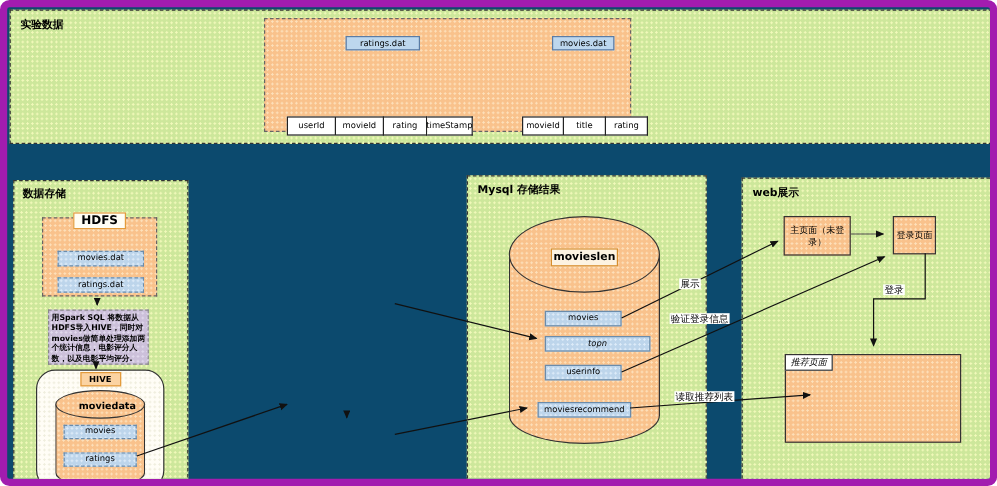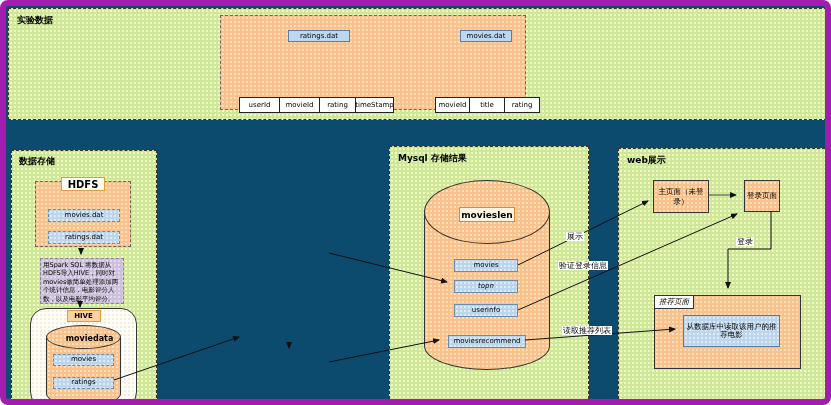--- a/index.html
+++ b/index.html
@@ -57,21 +57,21 @@
 
   <div class="panel" style="left:5px;top:144px;width:146px;height:258px;">
     <div class="panel-title" style="left:7px;top:4px;">数据存储</div>
 
     <div class="abs pat-orange obox" style="left:23px;top:30px;width:96px;height:66px;">
       <div class="abs tag" style="left:50%;transform:translateX(-50%);top:-5px;width:44px;height:14px;background:#fffdf4;border:1px solid #e39b3c;font-size:10px;">HDFS</div>
       <div class="abs bluebox pat-blue" style="left:12px;top:27px;width:72px;height:13px;border-style:dashed;">movies.dat</div>
       <div class="abs bluebox pat-blue" style="left:12px;top:49px;width:72px;height:13px;border-style:dashed;">ratings.dat</div>
     </div>
 
-    <div class="abs note pat-purple" style="left:28px;top:107px;width:84px;height:46px;">用Spark SQL 将数据从HDFS导入HIVE，同时对movies做简单处理添加两个统计信息，电影评分人数，以及电影平均评分.</div>
+    <div class="abs note pat-purple" style="left:28px;top:107px;width:84px;height:46px;font-weight:bold;">用Spark SQL 将数据从HDFS导入HIVE，同时对movies做简单处理添加两个统计信息，电影评分人数，以及电影平均评分.</div>
 
     <div class="abs roundbox pat-white" style="left:18px;top:157px;width:107px;height:100px;">
       <div class="abs tag" style="left:50%;transform:translateX(-50%);top:1px;width:34px;height:12px;background:#fbd3a2;border:1px solid #e39b3c;font-size:7px;">HIVE</div>
       <div class="cyl" style="left:15px;top:16px;width:75px;height:81px;">
         <div class="cyl-top pat-orange" style="height:24px;"></div>
         <div class="cyl-body pat-orange" style="top:12px;border-radius:0 0 37px 37px / 0 0 12px 12px;"></div>
         <div class="abs ctext" style="left:0;top:6px;width:75px;height:14px;font-size:8px;font-weight:bold;z-index:3;padding-left:12px;">moviedata</div>
         <div class="abs bluebox pat-blue" style="left:7px;top:29px;width:61px;height:12px;border-style:dashed;">movies</div>
         <div class="abs bluebox pat-blue" style="left:7px;top:52px;width:61px;height:12px;border-style:dashed;">ratings</div>
       </div>
@@ -80,36 +80,35 @@
 
 
   <div class="panel" style="left:383px;top:140px;width:200px;height:258px;">
     <div class="panel-title" style="left:8px;top:5px;">Mysql 存储结果</div>
 
     <div class="cyl" style="left:34px;top:33px;width:126px;height:190px;">
       <div class="cyl-top pat-orange" style="height:64px;"></div>
       <div class="cyl-body pat-orange" style="top:32px;border-radius:0 0 63px 63px / 0 0 24px 24px;"></div>
       <div class="abs tag" style="left:35px;top:27px;width:56px;height:15px;background:#fdf3e2;border:1px solid #d78e2e;font-size:9px;z-index:3;">movieslen</div>
       <div class="abs bluebox pat-blue" style="left:30px;top:79px;width:64px;height:13px;">movies</div>
-      <div class="abs bluebox pat-blue" style="left:30px;top:100px;width:64px;height:13px;font-style:italic;">topn</div>
+      <div class="abs bluebox pat-blue" style="left:30px;top:100px;width:88px;height:13px;font-style:italic;">topn</div>
       <div class="abs bluebox pat-blue" style="left:30px;top:124px;width:64px;height:13px;text-align:center;">userinfo</div>
       <div class="abs bluebox pat-blue" style="left:24px;top:155px;width:78px;height:13px;">moviesrecommend</div>
     </div>
   </div>
 
   <div class="panel" style="left:612px;top:142px;width:217px;height:256px;">
     <div class="panel-title" style="left:8px;top:5px;">web展示</div>
 
     <div class="abs pat-orange solidbox ctext" style="left:34px;top:31px;width:56px;height:33px;font-size:7.5px;line-height:1.25;padding:1px;">主页面（未登录）</div>
 
     <div class="abs pat-orange solidbox ctext" style="left:125px;top:31px;width:36px;height:32px;font-size:7.5px;">登录页面</div>
 
     <div class="abs pat-orange solidbox" style="left:35px;top:146px;width:147px;height:74px;">
       <div class="abs ctext" style="left:-1px;top:-1px;width:40px;height:14px;background:#fff;border:1px solid #333;font-size:7.5px;font-style:italic;">推荐页面</div>
-      <div class="abs bluebox pat-blue" style="left:28px;top:19px;width:97px;height:32px;font-size:7.5px;border:1px solid #5a7a9a;padding:1px;">从数据库中读取该用户的推荐电影</div>
     </div>
   </div>
 
   <svg id="connectors" width="831" height="405">
     <defs>
       <marker id="arr" markerWidth="8" markerHeight="7" refX="6" refY="3" orient="auto" markerUnits="userSpaceOnUse">
         <path d="M0,0 L7,3 L0,6 z" fill="#111"></path>
       </marker>
     </defs>
     <path d="M75,243 L75,248" stroke="#111" stroke-width="1" fill="none" marker-end="url(#arr)"></path>

